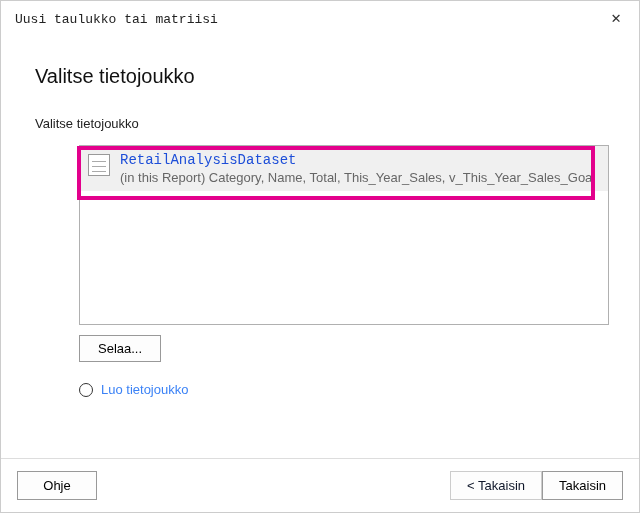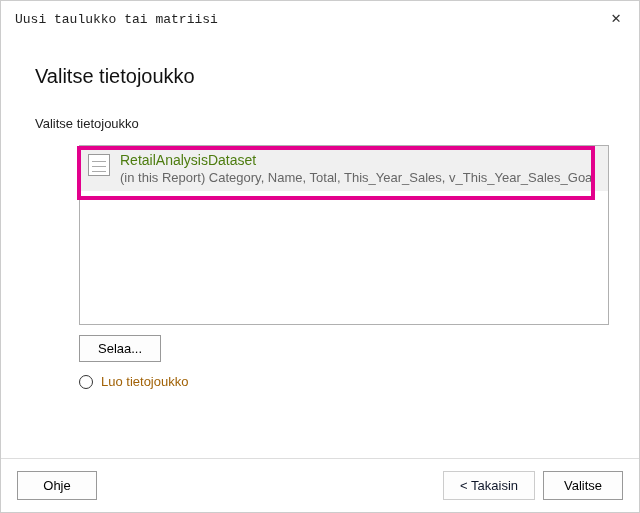--- a/index.html
+++ b/index.html
@@ -83,74 +83,75 @@
     .dataset-icon::before { top: 6px; }
     .dataset-icon::after { top: 11px; }
     .dataset-icon .line3 {
       position: absolute;
       left: 3px; right: 3px; top: 16px;
       border-top: 1px solid #aaa;
     }
     .dataset-text { flex: 1; }
     .dataset-name {
       font-size: 14px;
-      color: #4d7c0f;
+      color: #1d4ed8;
       margin-bottom: 2px;
+      font-family: Liberation Mono, monospace;
     }
     .dataset-desc {
       font-size: 13px;
       color: #666;
       white-space: nowrap;
       overflow: hidden;
       text-overflow: ellipsis;
     }
     .highlight-box {
       position: absolute;
       border: 4px solid #e3008c;
       top: 145px;
       left: 76px;
       width: 518px;
       height: 54px;
       pointer-events: none;
     }
     .browse-btn {
       margin-top: 10px;
-      margin-bottom: 12px;
+      margin-bottom: 20px;
       padding: 5px 18px;
       font-size: 13px;
       border: 1px solid #999;
       background: #fdfdfd;
       cursor: pointer;
     }
     .radio-row {
       display: flex;
       align-items: center;
       margin-left: 44px;
       font-size: 13px;
-      color: #a16207;
+      color: #3b82f6;
       cursor: pointer;
     }
     .radio-circle {
       width: 14px;
       height: 14px;
       border: 1px solid #333;
       border-radius: 50%;
       margin-right: 8px;
       background: #fff;
     }
     .footer {
       position: absolute;
       bottom: 0;
       left: 0;
       right: 0;
       border-top: 1px solid #ddd;
       padding: 12px 16px;
       display: flex;
       align-items: center;
-      gap: 8px;
+      gap: 0;
     }
     .footer .spacer { flex: 1; }
     .btn {
       padding: 6px 16px;
       font-size: 13px;
       border: 1px solid #999;
       background: #fdfdfd;
       cursor: pointer;
       min-width: 80px;
       text-align: center;
@@ -193,14 +194,14 @@
     <span>Luo tietojoukko</span>
   </div>
 </div>
 
 <div class="highlight-box"></div>
 
 <div class="footer">
   <button class="btn">Ohje</button>
   <div class="spacer"></div>
   <button class="btn disabled">&lt; Takaisin</button>
-  <button class="btn">Valitse</button>
+  <button class="btn">Takaisin</button>
 </div>
 
 </body></html>

